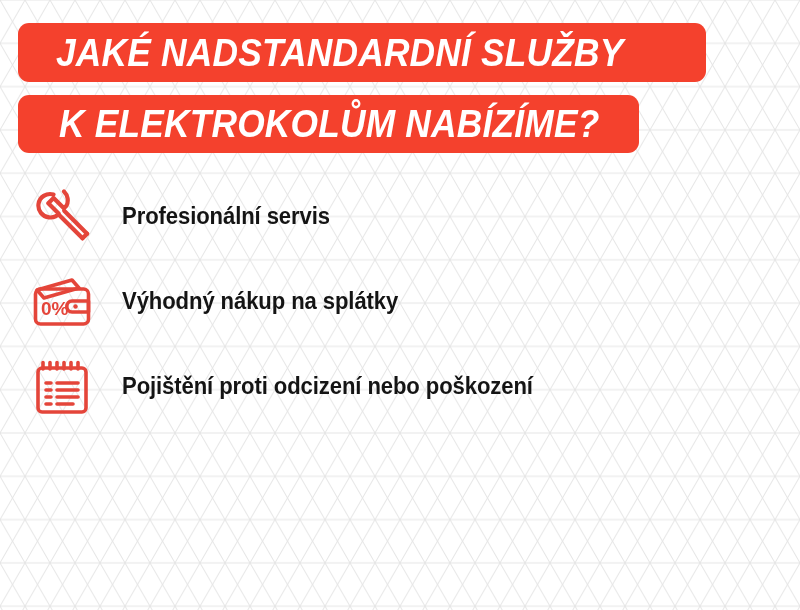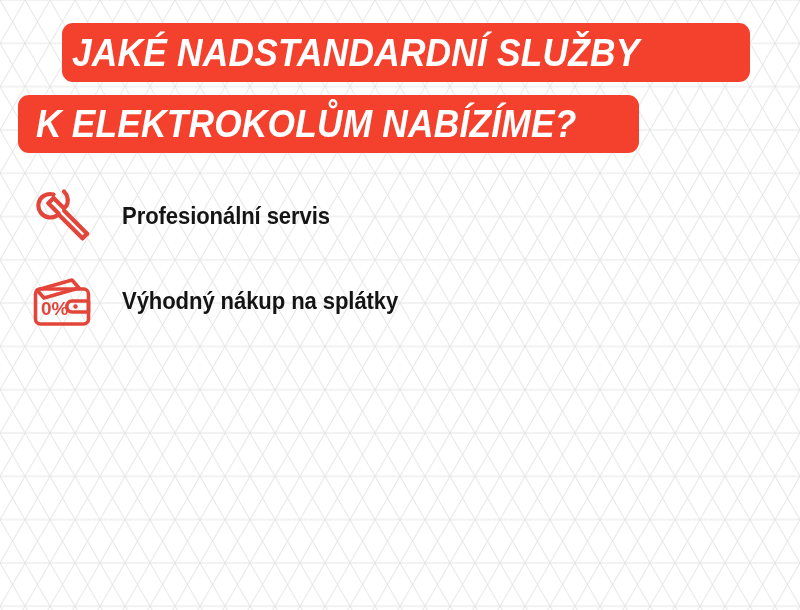--- a/index.html
+++ b/index.html
@@ -45,29 +45,28 @@
     border-radius: 11px;
     display: flex;
     align-items: center;
     box-sizing: border-box;
   }
   #headline-bar-1 {
     left: 18px;
     top: 23px;
     width: 688px;
     height: 59px;
-    padding-left: 10px;
-    margin-left: 44px;
+    padding-left: 38px;
   }
   #headline-bar-2 {
     left: 18px;
     top: 95px;
     width: 621px;
     height: 58px;
-    padding-left: 18px;
+    padding-left: 41px;
   }
   .headline-text {
     color: #ffffff;
     font-family: "Liberation Sans", sans-serif;
     font-weight: bold;
     font-style: italic;
     font-size: 38px;
     letter-spacing: 0.2px;
     line-height: 1;
     white-space: nowrap;
@@ -169,17 +168,30 @@
             <rect x="3.5" y="12" width="53" height="35" rx="5"></rect>
             <path d="M40 24 L56.5 24 L56.5 35 L40 35 C37 35 34.8 32.5 34.8 29.5 C34.8 26.5 37 24 40 24 Z"></path>
             <circle cx="43.5" cy="29.5" r="2.2" fill="#E4453A" stroke="none"></circle>
           </g>
           <text x="9" y="38" font-family="Liberation Sans, sans-serif" font-size="19" font-weight="bold" fill="#E4453A">0%</text>
         </svg>
       </span>
       <span class="benefit-label">Výhodný nákup na splátky</span>
     </div>
 
+    <div class="benefit-row">
+      <span class="benefit-icon">
+        <svg width="54" height="56" viewBox="0 0 54 56" xmlns="http://www.w3.org/2000/svg">
+          <g fill="none" stroke="#E4453A" stroke-width="3.6" stroke-linecap="round" stroke-linejoin="round">
+            <path d="M8 3.5 L8 10 M15 3.5 L15 10 M22 3.5 L22 10 M29 3.5 L29 10 M36 3.5 L36 10 M43 3.5 L43 10"></path>
+            <rect x="3" y="9" width="48" height="44" rx="4"></rect>
+            <path d="M11 24 L16 24 M11 31 L16 31 M11 38 L16 38 M11 45 L16 45"></path>
+            <path d="M22 24 L43 24 M22 31 L43 31 M22 38 L43 38 M22 45 L38 45"></path>
+          </g>
+        </svg>
+      </span>
+      <span class="benefit-label">Pojištění proti odcizení nebo poškození</span>
+    </div>
 
 
 
   </div>
 </div>
 
 </body></html>

